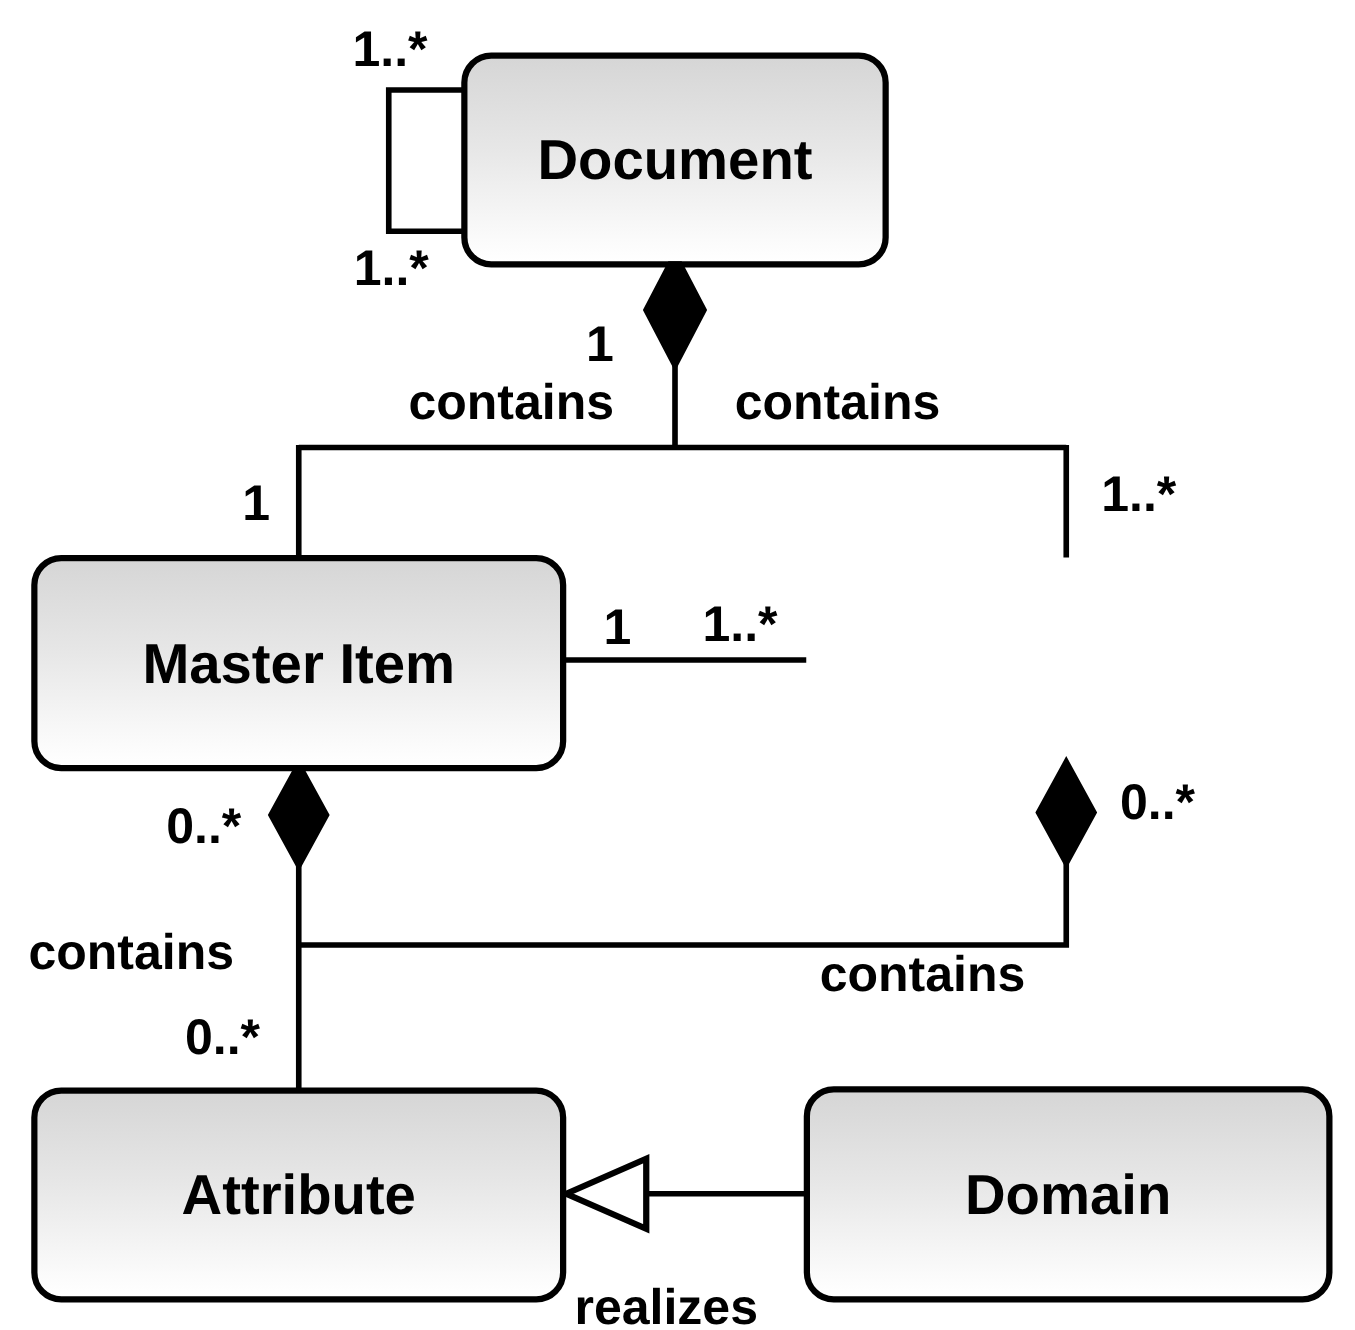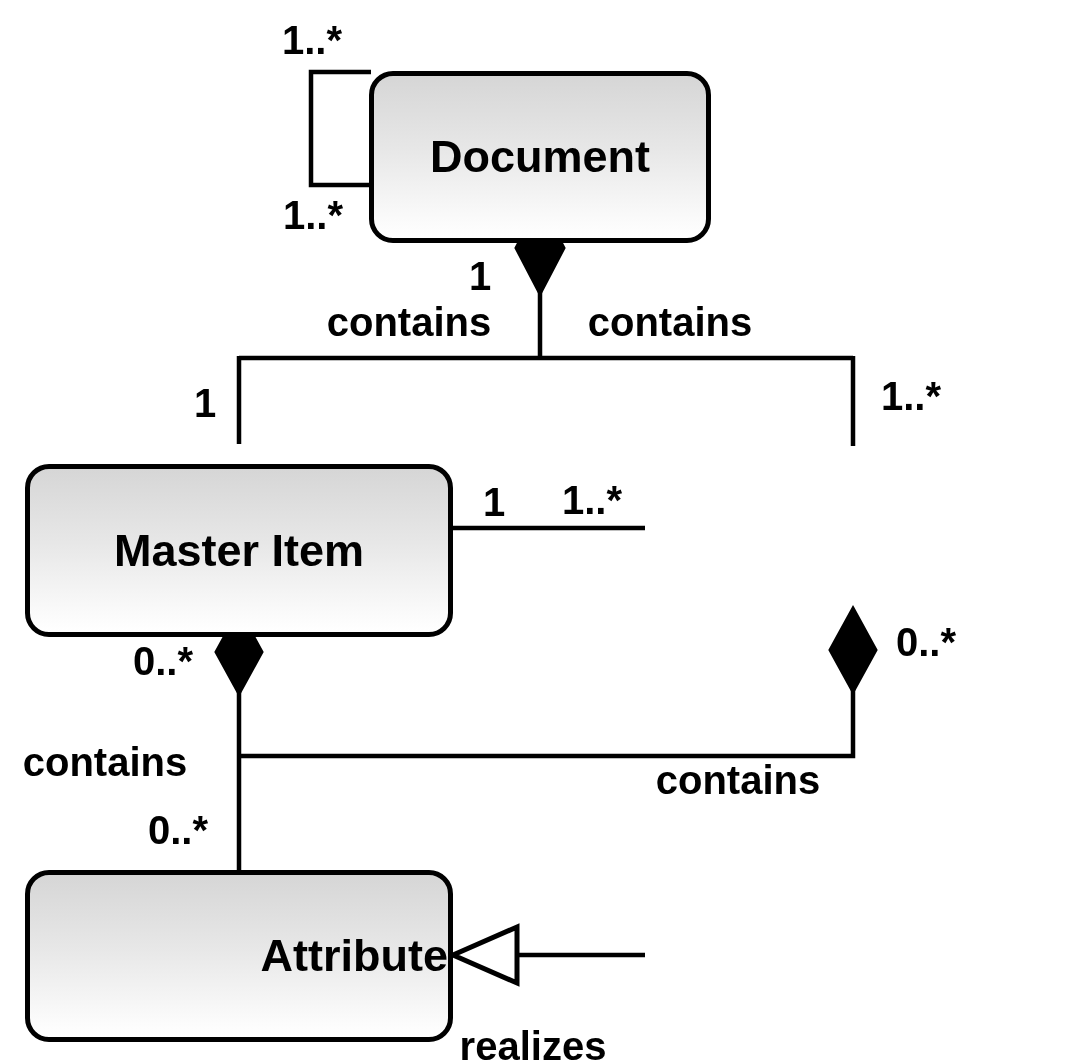--- a/index.html
+++ b/index.html
@@ -23,24 +23,24 @@
     border-radius: 24px;
     background: linear-gradient(180deg, #d6d6d6 0%, #e7e7e7 45%, #fbfbfb 90%, #ffffff 100%);
     display: flex;
     align-items: center;
     justify-content: center;
     font-size: 45px;
     font-weight: bold;
     color: #000000;
     z-index: 2;
   }
-  .box-document  { left: 369px; top:  42px; width: 342px; height: 172px; margin-top: 29px; }
-  .box-master    { left:  25px; top: 464px; width: 428px; height: 173px; }
+  .box-document  { left: 369px; top:  42px; width: 342px; height: 172px; }
+  .box-master    { left:  25px; top: 444px; width: 428px; height: 173px; }
   .box-detail    { left: 643px; top: 444px; width: 423px; height: 168px; }
-  .box-attribute { left:  25px; top: 870px; width: 428px; height: 172px; justify-content: flex-end; }
+  .box-attribute { left:  25px; top: 870px; width: 428px; height: 172px; }
   .box-domain    { left: 643px; top: 869px; width: 423px; height: 173px; }
   .lbl {
     position: absolute;
     transform: translate(-50%, -50%);
     font-weight: bold;
     font-size: 40px;
     color: #000000;
     white-space: nowrap;
     z-index: 3;
     line-height: 1;
@@ -75,20 +75,23 @@
 
   <div class="uml-box box-document">
     <span>Document</span>
   </div>
   <div class="uml-box box-master">
     <span>Master Item</span>
   </div>
   <div class="uml-box box-attribute">
     <span>Attribute</span>
   </div>
+  <div class="uml-box box-domain">
+    <span>Domain</span>
+  </div>
 
   <div class="lbl" style="left:312px; top:40px;">1..*</div>
   <div class="lbl" style="left:313px; top:215px;">1..*</div>
 
   <div class="lbl" style="left:480px; top:276px;">1</div>
   <div class="lbl" style="left:409px; top:322px;">contains</div>
   <div class="lbl" style="left:670px; top:322px;">contains</div>
 
   <div class="lbl" style="left:205px; top:403px;">1</div>
   <div class="lbl" style="left:911px; top:396px;">1..*</div>

